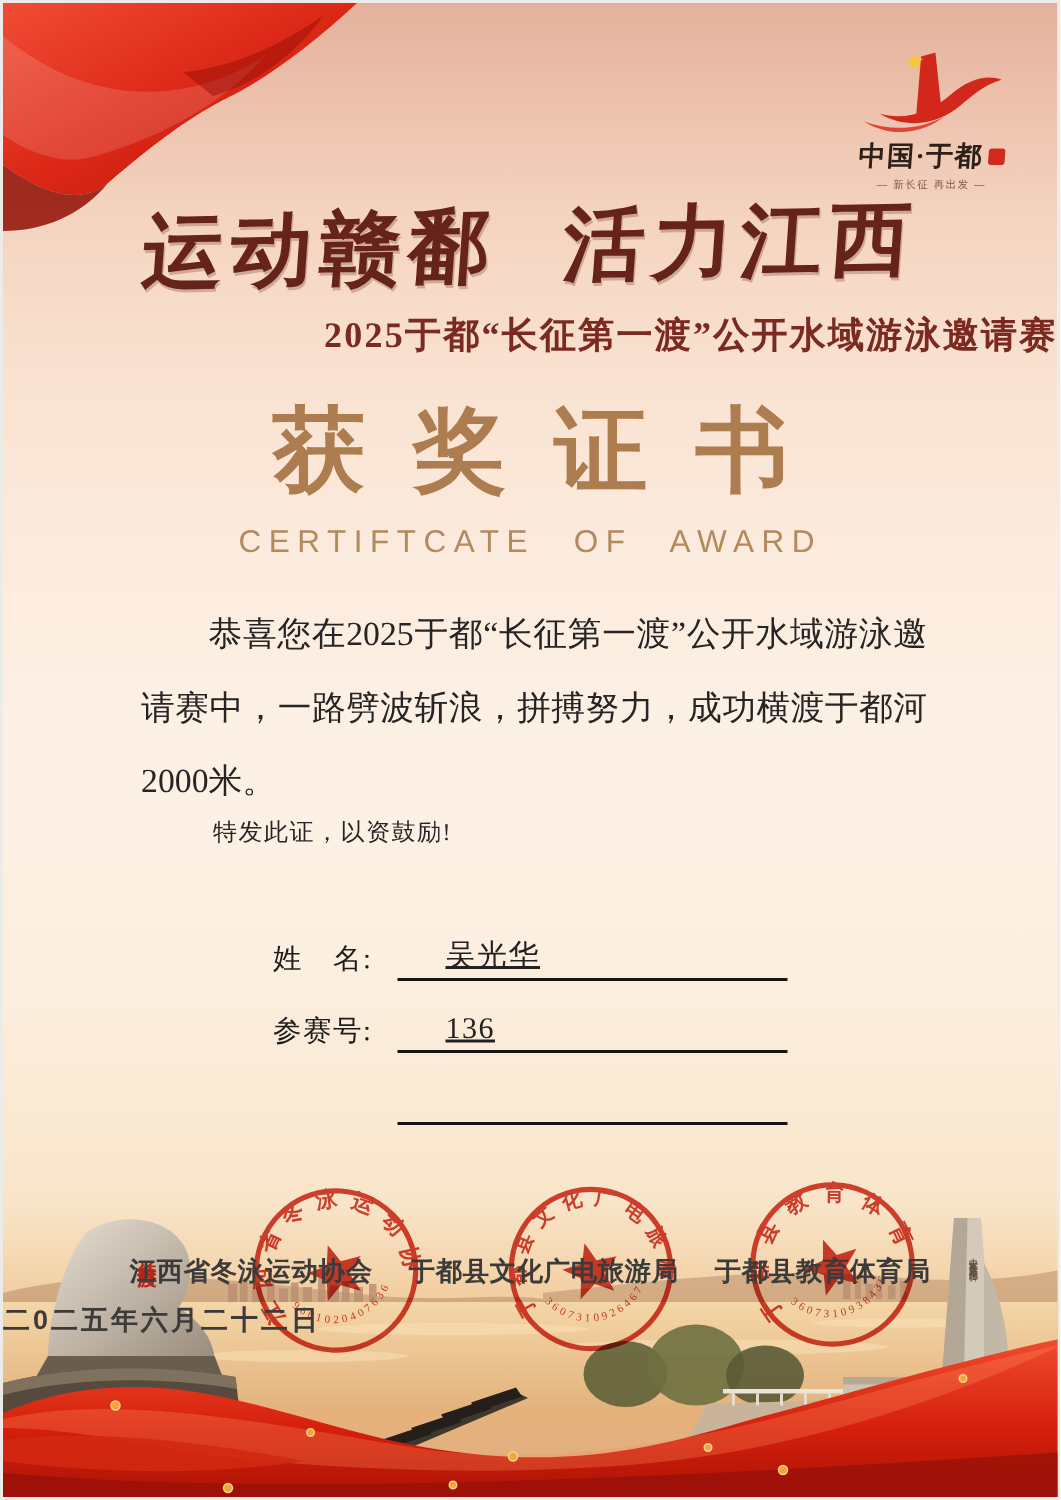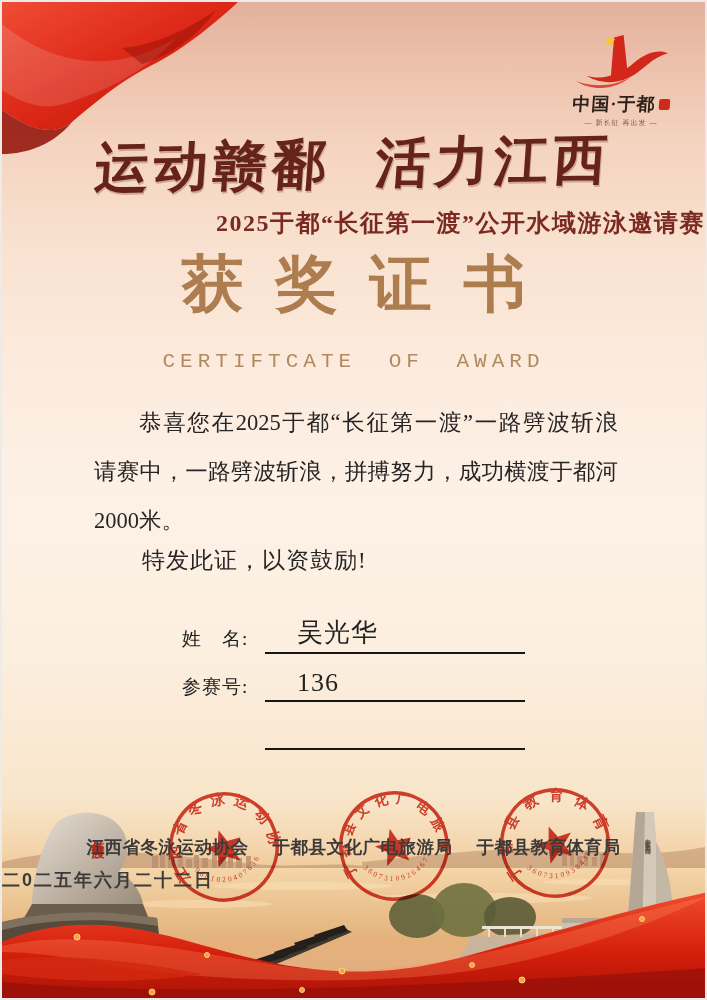--- a/index.html
+++ b/index.html
@@ -21,36 +21,36 @@
     transform:skewX(-4deg);display:flex;align-items:center;justify-content:center;gap:3px;}
   .logo-seal{display:inline-block;width:11px;height:11px;background:#cf2a1c;border-radius:2px;}
   .logo-slogan{font-size:7px;color:#7c5c4c;letter-spacing:1px;margin-top:2px;
     font-family:"Liberation Sans","DejaVu Sans",sans-serif;}
   
   .calligraphy{left:0;top:126px;width:100%;text-align:center;z-index:3;
     font-size:54px;font-weight:900;color:#66231a;letter-spacing:5px;word-spacing:26px;
     transform:skewX(-5deg) rotate(-1deg);text-shadow:1px 2px 0 rgba(90,25,15,.25);}
   .event-title{left:0;top:205px;width:100%;text-align:right;z-index:3;
     font-size:24px;font-weight:700;color:#7a2a20;letter-spacing:1.5px;}
-  .cert-title{left:0;top:240px;width:100%;text-align:center;z-index:3;
+  .cert-title{left:0;top:256px;width:100%;text-align:center;z-index:3;
     font-size:62px;font-weight:700;color:#ad7c4f;letter-spacing:32px;margin-right:-32px;text-indent:32px;}
   .cert-title-en{left:0;top:348px;width:100%;text-align:center;z-index:3;
-    font-family:Liberation Mono, monospace;
+    font-family:Liberation Sans, sans-serif;
     font-size:21px;font-weight:400;color:#b28a5e;letter-spacing:5px;word-spacing:15px;}
   
   .paragraph{left:92px;top:396px;width:524px;z-index:3;color:#262424;}
   .p-line{height:49px;line-height:49px;font-size:22.5px;text-align:justify;text-align-last:justify;}
   .p-line.first{padding-left:45px;}
   .p-line.last{text-align-last:left;}
-  .closing{left:140px;top:543px;z-index:3;font-size:23px;color:#262424;letter-spacing:1px;}
+  .closing{left:140px;top:543px;z-index:3;font-size:16px;color:#262424;letter-spacing:1px;}
   
   .field-row{left:0;top:0;width:707px;height:38px;z-index:3;}
   .field-row .field-label{position:absolute;left:180px;bottom:2px;font-size:19px;color:#1c1c1c;letter-spacing:1px;}
   .field-row .field-line{position:absolute;left:263px;bottom:0;width:260px;border-bottom:2px solid #161616;}
-  .field-row .field-value{position:absolute;left:295px;bottom:4px;font-size:26px;color:#222;letter-spacing:1px;}
+  .field-row .field-value{position:absolute;left:295px;bottom:4px;font-size:20px;color:#222;letter-spacing:1px;text-decoration:underline;}
   .row-name{top:614px;} .row-number{top:662px;} .row-result{top:710px;}
   
   .photo{left:0;top:798px;width:707px;height:202px;z-index:1;
     background:linear-gradient(180deg,#f8e5c9 0%,#f5d9b4 18%,#f1cb9c 35%,#ecbd86 52%,#e7b17a 68%,#e2af80 85%,#ddab80 100%);}
   .photo svg{position:absolute;left:0;top:0;}
   
   .stamp{width:118px;height:118px;z-index:4;opacity:.92;mix-blend-mode:multiply;}
   .stamp-1{left:163px;top:786px;transform:rotate(-18deg);}
   .stamp-2{left:333px;top:785px;transform:rotate(-14deg);}
   .stamp-3{left:494px;top:782px;transform:rotate(-21deg);}
@@ -94,21 +94,21 @@
     </div>
     <div class="logo-slogan">— 新长征 再出发 —</div>
   </div>
 
   <div class="abs calligraphy">运动赣鄱 活力江西</div>
   <div class="abs event-title">2025于都“长征第一渡”公开水域游泳邀请赛</div>
   <div class="abs cert-title">获奖证书</div>
   <div class="abs cert-title-en">CERTIFTCATE  OF  AWARD</div>
 
   <div class="abs paragraph">
-    <div class="p-line first">恭喜您在2025于都“长征第一渡”一路劈波斩浪</div>
+    <div class="p-line first">恭喜您在2025于都“长征第一渡”公开水域游泳邀</div>
     <div class="p-line">请赛中，一路劈波斩浪，拼搏努力，成功横渡于都河</div>
     <div class="p-line last">2000米。</div>
   </div>
   <div class="abs closing">特发此证，以资鼓励!</div>
 
   <div class="abs field-row row-name">
     <span class="field-label">姓　名:</span>
     <span class="field-line"></span>
     <span class="field-value">吴光华</span>
   </div>

